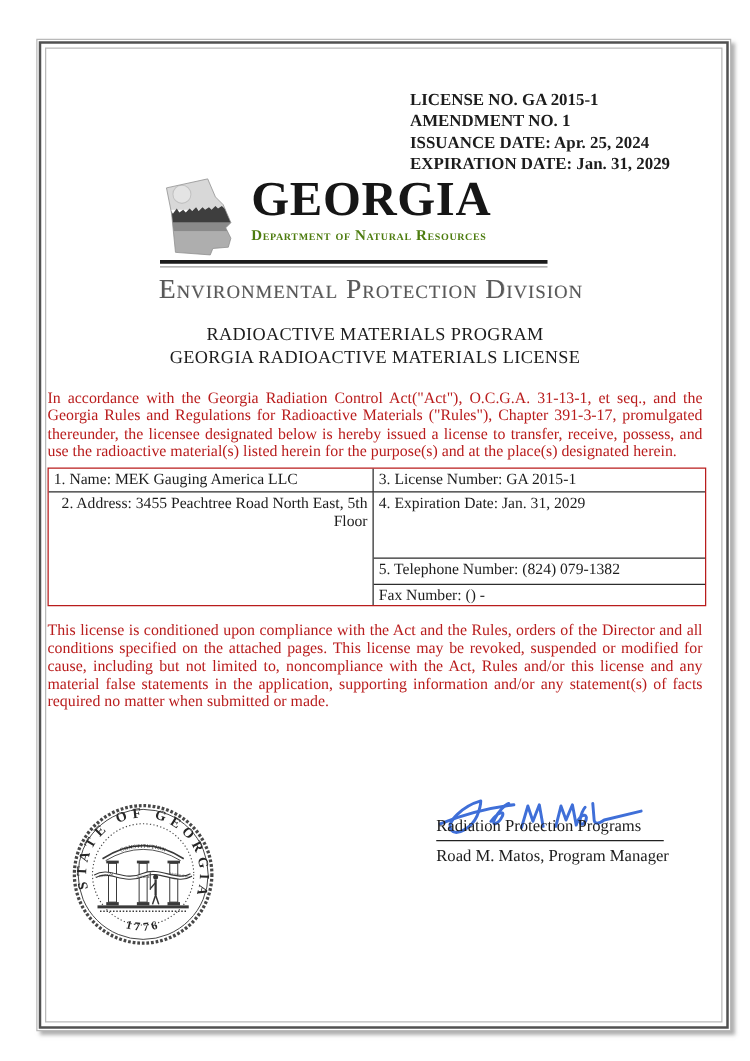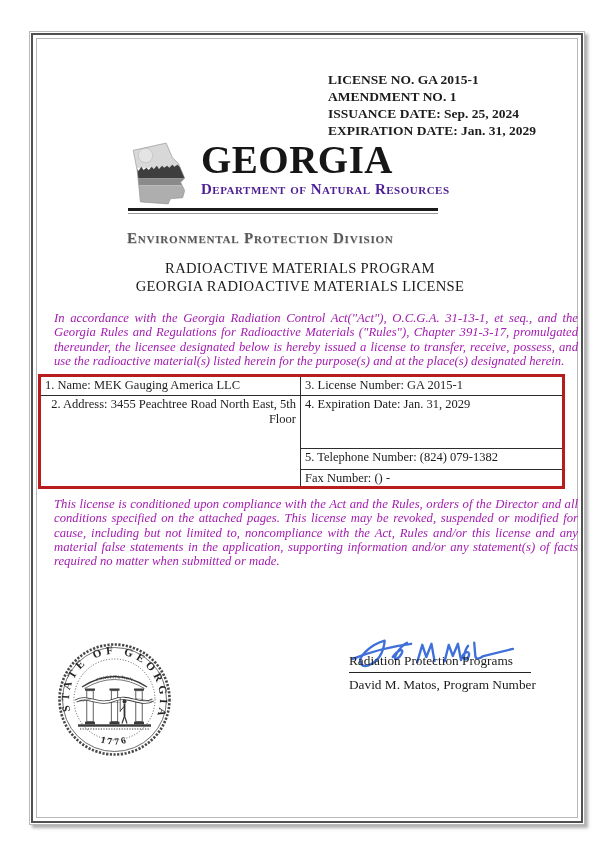--- a/index.html
+++ b/index.html
@@ -13,39 +13,39 @@
   .frame-mid{position:absolute;inset:1px;border:2px solid #515151;}
   .frame-inner{position:absolute;inset:3px;border:1px solid #b9b9b9;}
 
   .lic-head{position:absolute;left:328px;top:72px;font-weight:bold;
     font-size:13.5px;line-height:16.9px;white-space:nowrap;}
 
   .logo-state{position:absolute;left:128px;top:140px;}
   .logo-text{position:absolute;left:201px;top:136px;width:238px;text-align:left;}
   .georgia{font-size:39px;font-weight:bold;letter-spacing:0.5px;line-height:48px;
     white-space:nowrap;color:#161616;}
-  .dnr{font-variant:small-caps;font-weight:bold;font-size:15px;letter-spacing:0.5px;
-    margin-top:-3px;white-space:nowrap;color:#4c1d95;}
+  .dnr{font-variant:small-caps;font-weight:bold;font-size:12px;letter-spacing:0.5px;
+    margin-top:-3px;white-space:nowrap;color:#4d7c0f;}
   .logo-rule{position:absolute;left:128px;top:208px;width:310px;height:3px;background:#1b1b1b;}
   .logo-rule-thin{position:absolute;left:128px;top:213px;width:310px;height:1px;background:#9a9a9a;}
-  .epd{position:absolute;left:127px;top:230px;width:330px;font-variant:small-caps;
-    font-weight:bold;font-size:15px;letter-spacing:0.8px;color:#585858;white-space:nowrap;
+  .epd{position:absolute;left:127px;top:218px;width:330px;font-variant:small-caps;
+    font-weight:normal;font-size:22px;letter-spacing:0.8px;color:#585858;white-space:nowrap;
     text-shadow:0.5px 0.5px 0 #cfcfcf;}
 
   .doc-titles{position:absolute;left:0;top:260px;width:600px;text-align:center;
     font-weight:normal;font-size:14.6px;line-height:17.6px;letter-spacing:0.3px;}
 
-  .para{position:absolute;left:54px;width:524px;font-size:12.7px;line-height:14.3px;
-    text-align:justify;color:#a21caf;font-style:italic;}
+  .para{position:absolute;left:38px;width:524px;font-size:12.7px;line-height:14.3px;
+    text-align:justify;color:#b91c1c;}
   .para-intro{top:311px;}
   .para-cond{top:497px;}
 
   .lic-table{position:absolute;left:38px;top:374px;width:527px;display:grid;
     grid-template-columns:260px 1fr;grid-template-rows:19px 53px 21px 16px;
-    border:3px solid #b91c1c;font-size:12.5px;line-height:15px;box-sizing:border-box;}
+    border:1px solid #b91c1c;font-size:12.5px;line-height:15px;box-sizing:border-box;}
   .cell{padding:1px 4px;overflow:hidden;box-sizing:border-box;}
   .cell-name{grid-column:1;grid-row:1;border-right:1px solid #2d2d2d;border-bottom:1px solid #2d2d2d;}
   .cell-address{grid-column:1;grid-row:2 / span 3;border-right:1px solid #2d2d2d;text-align:right;}
   .cell-licnum{grid-column:2;grid-row:1;border-bottom:1px solid #2d2d2d;}
   .cell-expdate{grid-column:2;grid-row:2;border-bottom:1px solid #2d2d2d;}
   .cell-phone{grid-column:2;grid-row:3;border-bottom:1px solid #2d2d2d;}
   .cell-fax{grid-column:2;grid-row:4;}
   .addr-city{margin-top:14px;}
 
   .seal{position:absolute;left:56px;top:641px;}
@@ -61,21 +61,21 @@
 
   <div class="frame">
     <div class="frame-mid">
       <div class="frame-inner"></div>
     </div>
   </div>
 
   <div class="lic-head">
     <div>LICENSE NO. GA 2015-1</div>
     <div>AMENDMENT NO. 1</div>
-    <div>ISSUANCE DATE: Sep. 25, 2024</div>
+    <div>ISSUANCE DATE: Apr. 25, 2024</div>
     <div>EXPIRATION DATE: Jan. 31, 2029</div>
   </div>
 
   <div class="logo-state">
     <svg width="66" height="66" viewBox="0 0 64 64">
       <defs>
         <clipPath id="gaShape">
           <path d="M5,10 L37,3 L43,17 L49,23 L55,37 L51,41 L55,49 L53,56 L41,57 L39,62 L12,60 L9,30 Z"></path>
         </clipPath>
       </defs>
@@ -179,16 +179,16 @@
         <path d="M2,23 C22,15 44,10 60,8"></path>
         <path d="M34,5 C20,9 6,22 11,28 C15,33 27,26 31,17 C33,12 34,7 34,5"></path>
         <path d="M42,21 C47,14 53,12 51,17 C48,23 42,26 45,19 C48,13 53,8 56,7"></path>
         <path d="M66,26 L71,9 L75,21 L80,8 L83,25"></path>
         <path d="M93,25 L97,9 L101,20 L106,8 L109,24 C111,17 116,14 117,18 C117,22 112,26 112,21 C112,16 115,11 116,10"></path>
         <path d="M122,7 L123,19 C123,24 127,23 131,20 L160,13"></path>
       </g>
     </svg>
   </div>
   <div class="sig-line"></div>
-  <div class="sig-name">David M. Matos, Program Number</div>
+  <div class="sig-name">Road M. Matos, Program Manager</div>
   <div class="sig-prog">Radiation Protection Programs</div>
 
 </div>
 
 </body></html>

